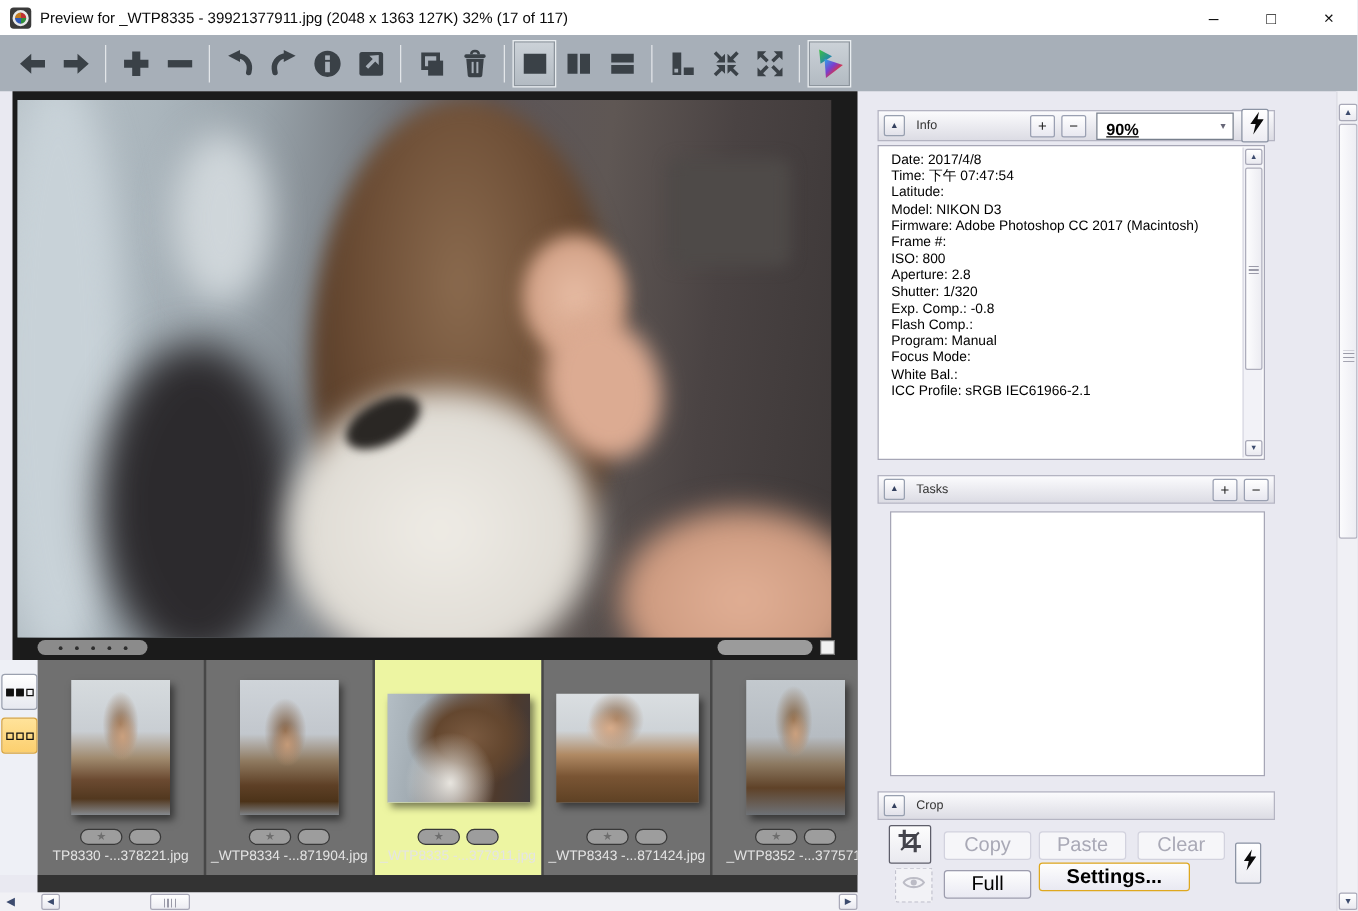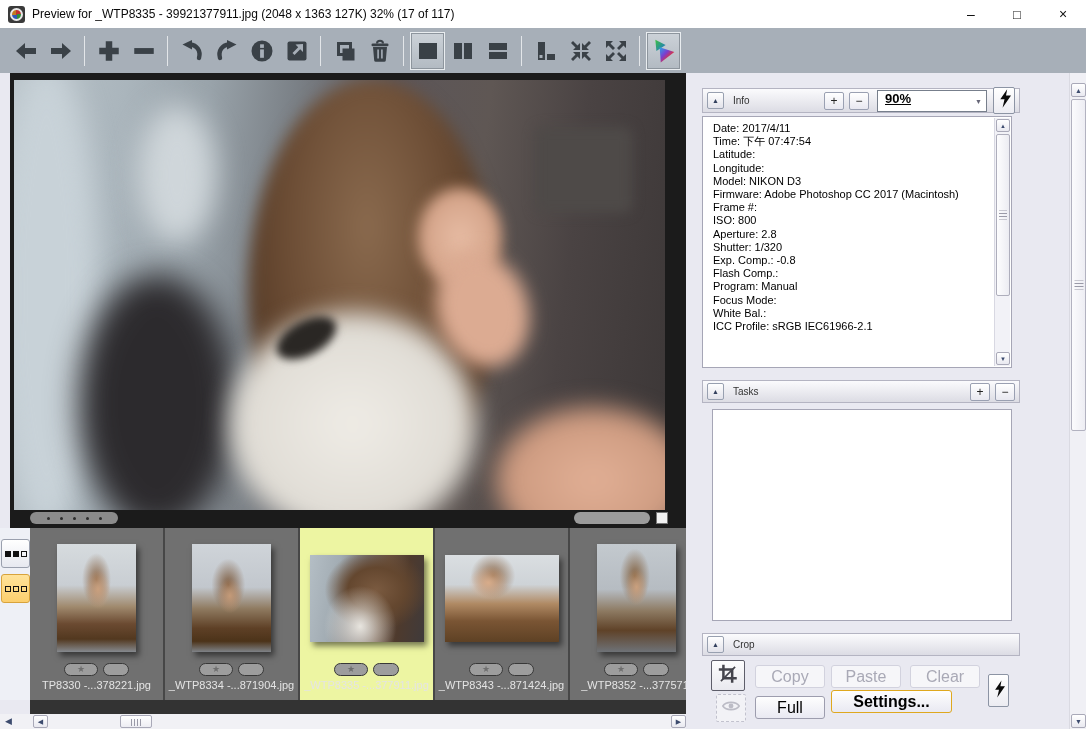--- a/index.html
+++ b/index.html
@@ -113,21 +113,21 @@
                   border:1px solid #b4b4c2; display:flex; align-items:center; padding:0 4px; }
   .collapse-btn { width:17px; height:17px; background:linear-gradient(#ffffff,#e2e2ea); border:1px solid #98a0b0;
                   border-radius:2px; display:flex; align-items:center; justify-content:center; font-size:7px;
                   color:#33405e; margin-right:9px; flex:none; line-height:1; }
   .hdr-title { font-size:10px; color:#333; }
   .hdr-spacer { flex:1; }
   .mini-btn { width:20px; height:18px; background:linear-gradient(#ffffff,#e8e8f0); border:1px solid #9aa0b2;
               border-radius:2px; display:flex; align-items:center; justify-content:center; font-size:12px;
               color:#222; margin-left:5px; flex:none; line-height:1; }
   .zoom-combo { width:110px; height:22px; background:#fff; border:1px solid #777f8c; margin-left:8px;
-                display:flex; align-items:flex-start; font-weight:bold; font-size:13px; color:#000;
+                display:flex; align-items:flex-end; font-weight:bold; font-size:13px; color:#000;
                 padding-left:7px; position:relative; flex:none;text-decoration:underline; }
   .combo-arrow { position:absolute; right:4px; top:7px; font-size:7px; color:#667; line-height:1; }
   .bolt-btn { width:22px; height:27px; background:linear-gradient(#ffffff,#ececf2); border:1px solid #8c94a4;
               border-radius:2px; display:flex; align-items:center; justify-content:center; margin-left:6px; flex:none; }
 
   .info-header { top:15px; height:25px; }
   .info-box { position:absolute; left:0; top:43px; width:310px; height:252px; background:#fff;
               border:1px solid #a6a6b6; padding:5px 22px 4px 10px; overflow:hidden; }
   .info-line { font-size:11px; line-height:13.2px; color:#000; white-space:nowrap; }
 
@@ -474,24 +474,23 @@
       </div>
       <div class="bolt-btn">
         <span><svg width="13" height="19" viewBox="0 0 17 24">
               <polygon points="12,0 3,13 8.5,13 6,24 17,8 10.5,8" fill="#0a0a0a"></polygon>
             </svg></span>
       </div>
     </div>
 
     <div class="info-box">
       <div id="info-lines">
-          <div class="info-line">Date: 2017/4/11</div>
+          <div class="info-line">Date: 2017/4/8</div>
           <div class="info-line">Time: 下午 07:47:54</div>
           <div class="info-line">Latitude:</div>
-          <div class="info-line">Longitude:</div>
           <div class="info-line">Model: NIKON D3</div>
           <div class="info-line">Firmware: Adobe Photoshop CC 2017 (Macintosh)</div>
           <div class="info-line">Frame #:</div>
           <div class="info-line">ISO: 800</div>
           <div class="info-line">Aperture: 2.8</div>
           <div class="info-line">Shutter: 1/320</div>
           <div class="info-line">Exp. Comp.: -0.8</div>
           <div class="info-line">Flash Comp.:</div>
           <div class="info-line">Program: Manual</div>
           <div class="info-line">Focus Mode:</div>

